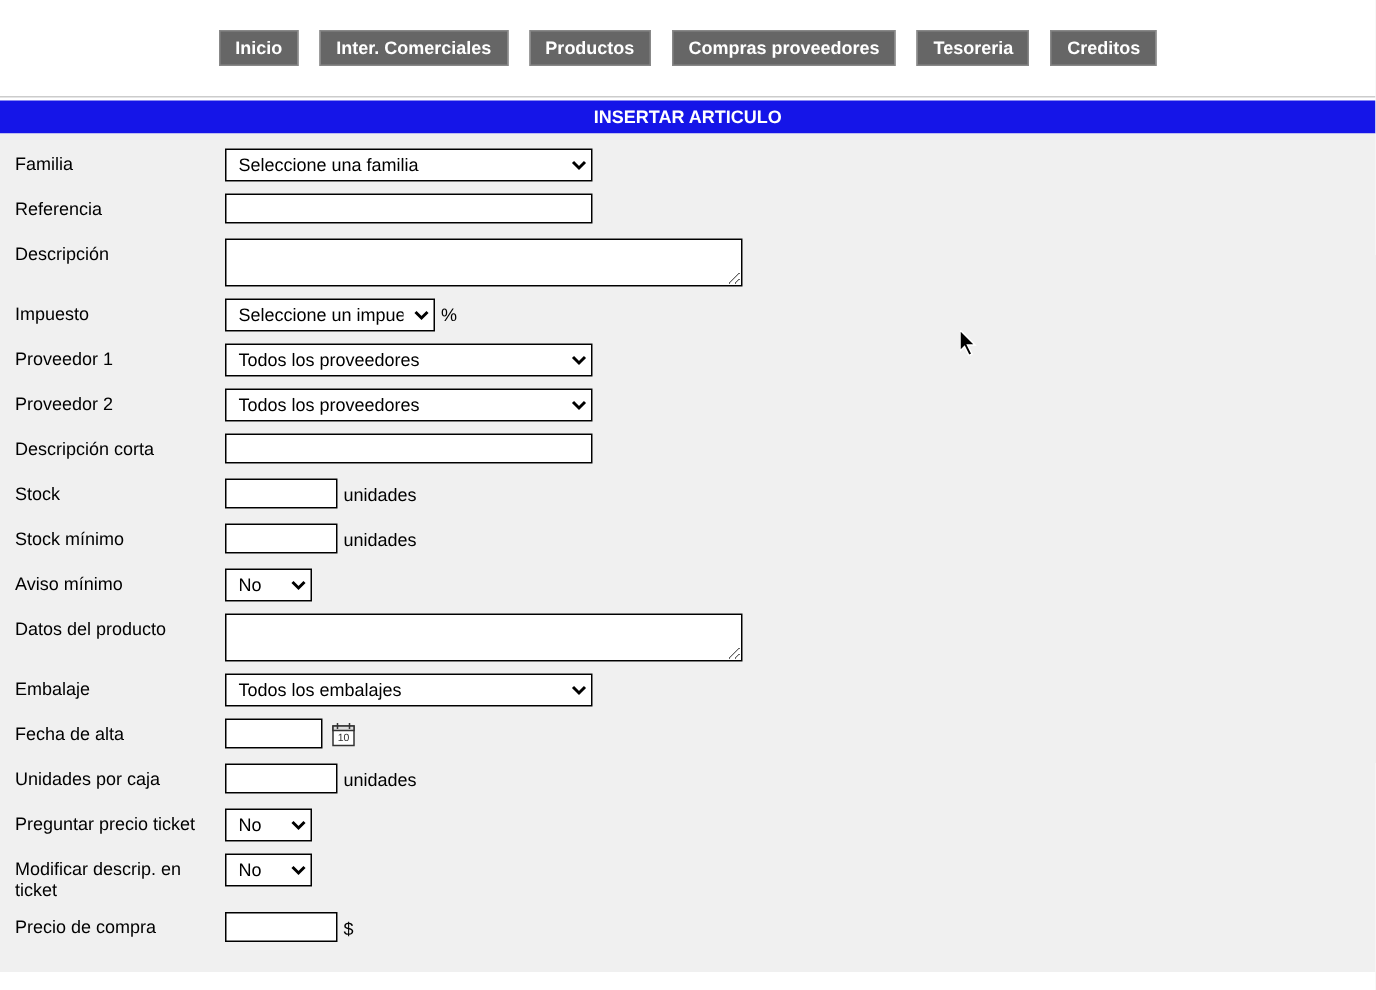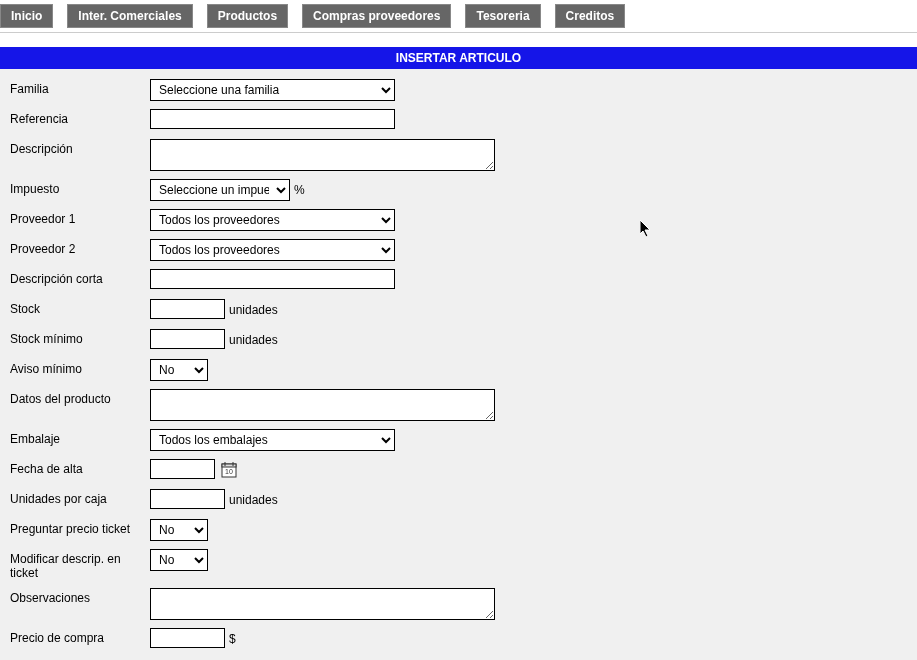--- a/index.html
+++ b/index.html
@@ -10,42 +10,43 @@
     body {
       font-family: Arial, sans-serif;
       font-size: 12px;
       background: #ffffff;
       width: 917px;
       height: 660px;
       overflow: hidden;
     }
     .top-nav {
       display: flex;
-      padding: 4px 0;
+      justify-content: center;
+      padding: 20px 0;
       border-bottom: 1px solid #ccc;
       gap: 14px;
     }
     .nav-item {
       background: #666666;
       color: #ffffff;
       padding: 4px 10px;
       font-size: 12px;
       font-weight: bold;
       cursor: pointer;
       white-space: nowrap;
       border: 1px solid #888;
     }
     .page-header {
       background: #1515e8;
       color: #ffffff;
       text-align: center;
       font-weight: bold;
       font-size: 12px;
       padding: 4px 0;
-      margin-top: 14px;
+      margin-top: 2px;
     }
     .form-container {
       background: #f0f0f0;
       padding: 10px;
     }
     .form-row {
       display: flex;
       align-items: flex-start;
       margin-bottom: 8px;
       min-height: 22px;
@@ -235,24 +236,20 @@
     </select>
   </div>
 
   <div class="form-row">
     <div class="form-label">Modificar descrip. en ticket</div>
     <select class="form-select tiny">
       <option>No</option>
     </select>
   </div>
 
-  <div class="form-row">
-    <div class="form-label">Observaciones</div>
-    <textarea class="form-textarea" style=""></textarea>
-  </div>
 
   <div class="form-row">
     <div class="form-label">Precio de compra</div>
     <input type="text" class="form-input-text small" style="">
     <span class="unit-label">$</span>
   </div>
 
 </div>
 
 <div class="cursor-arrow">

